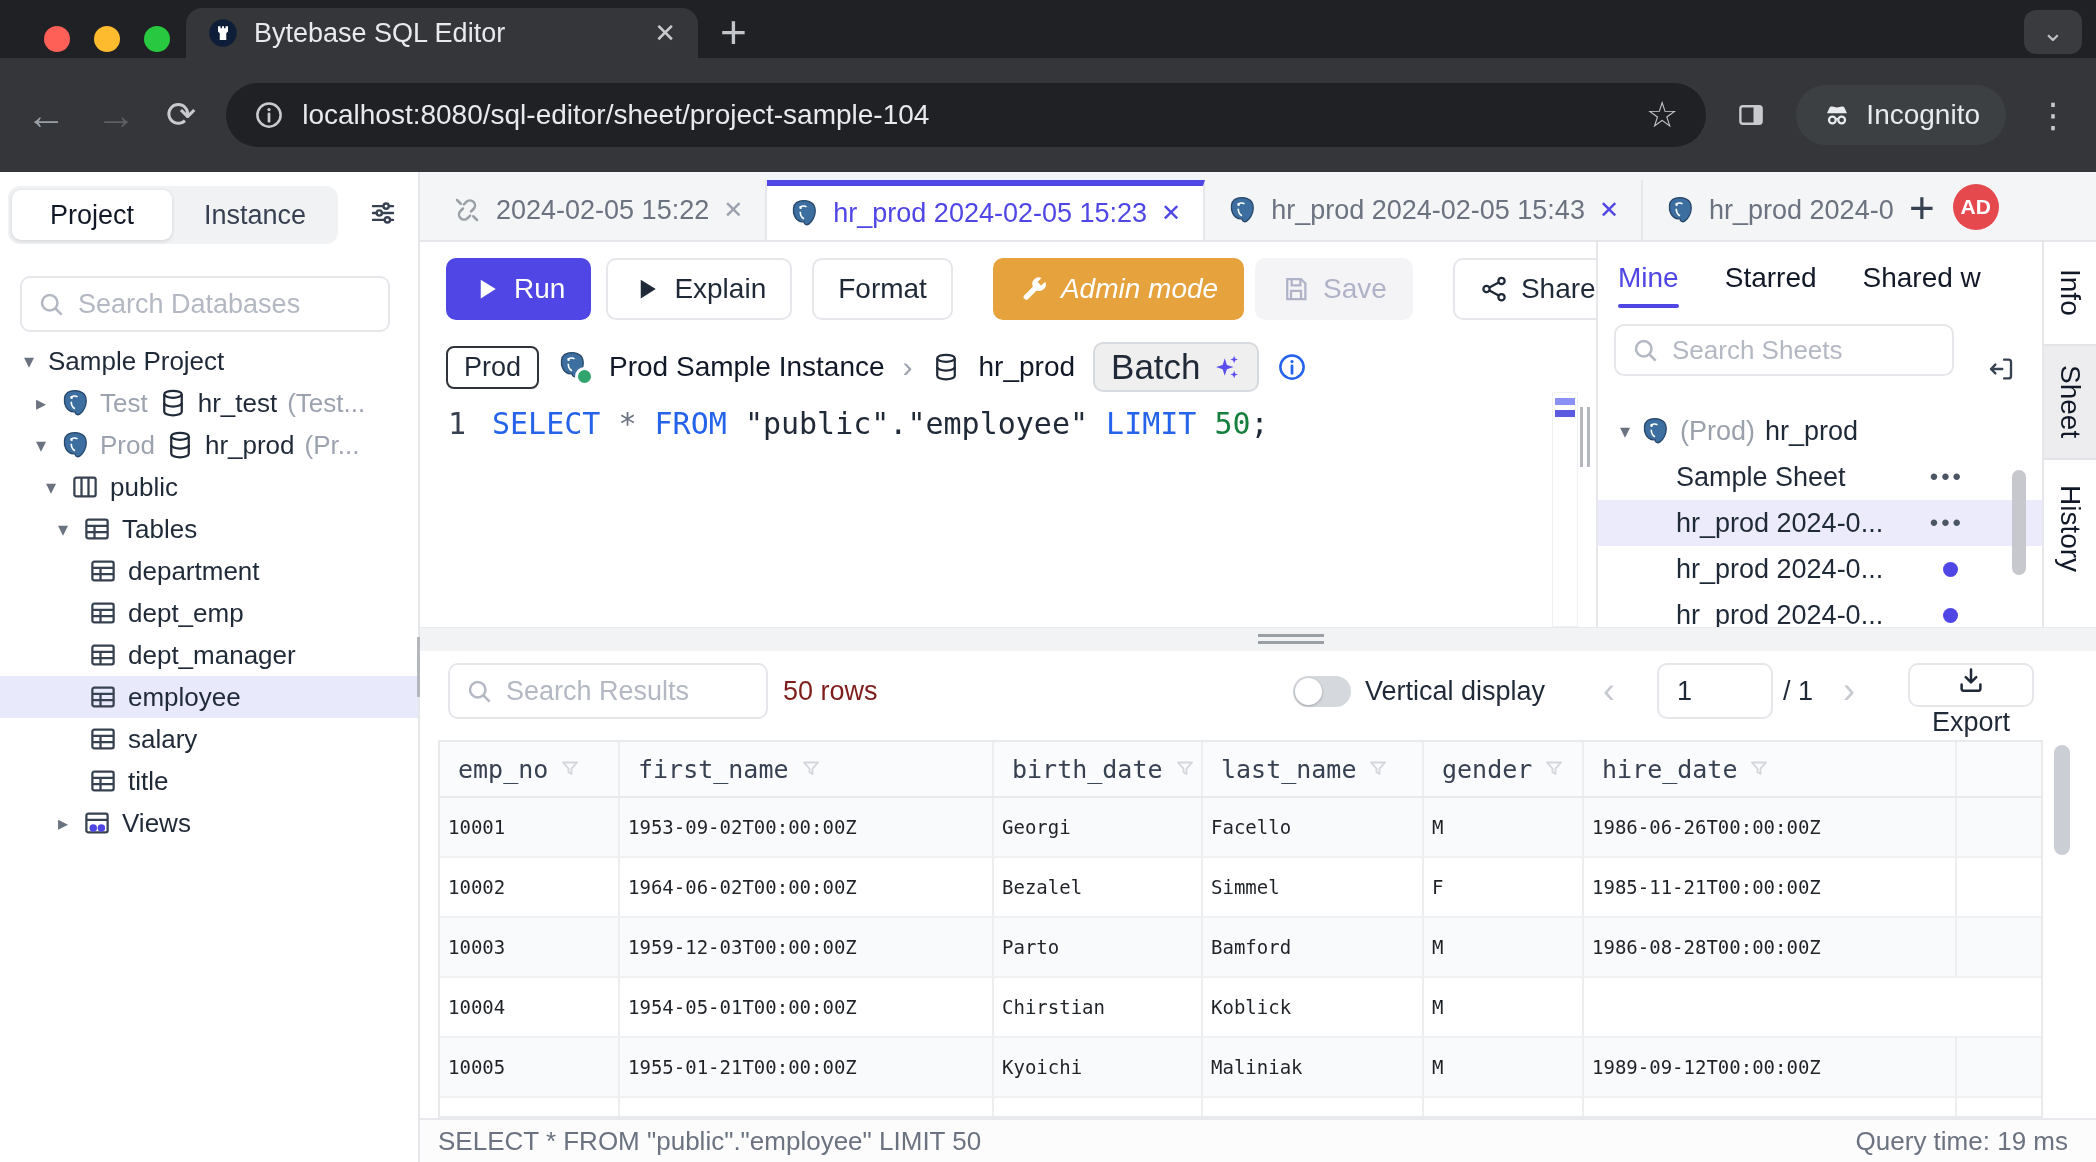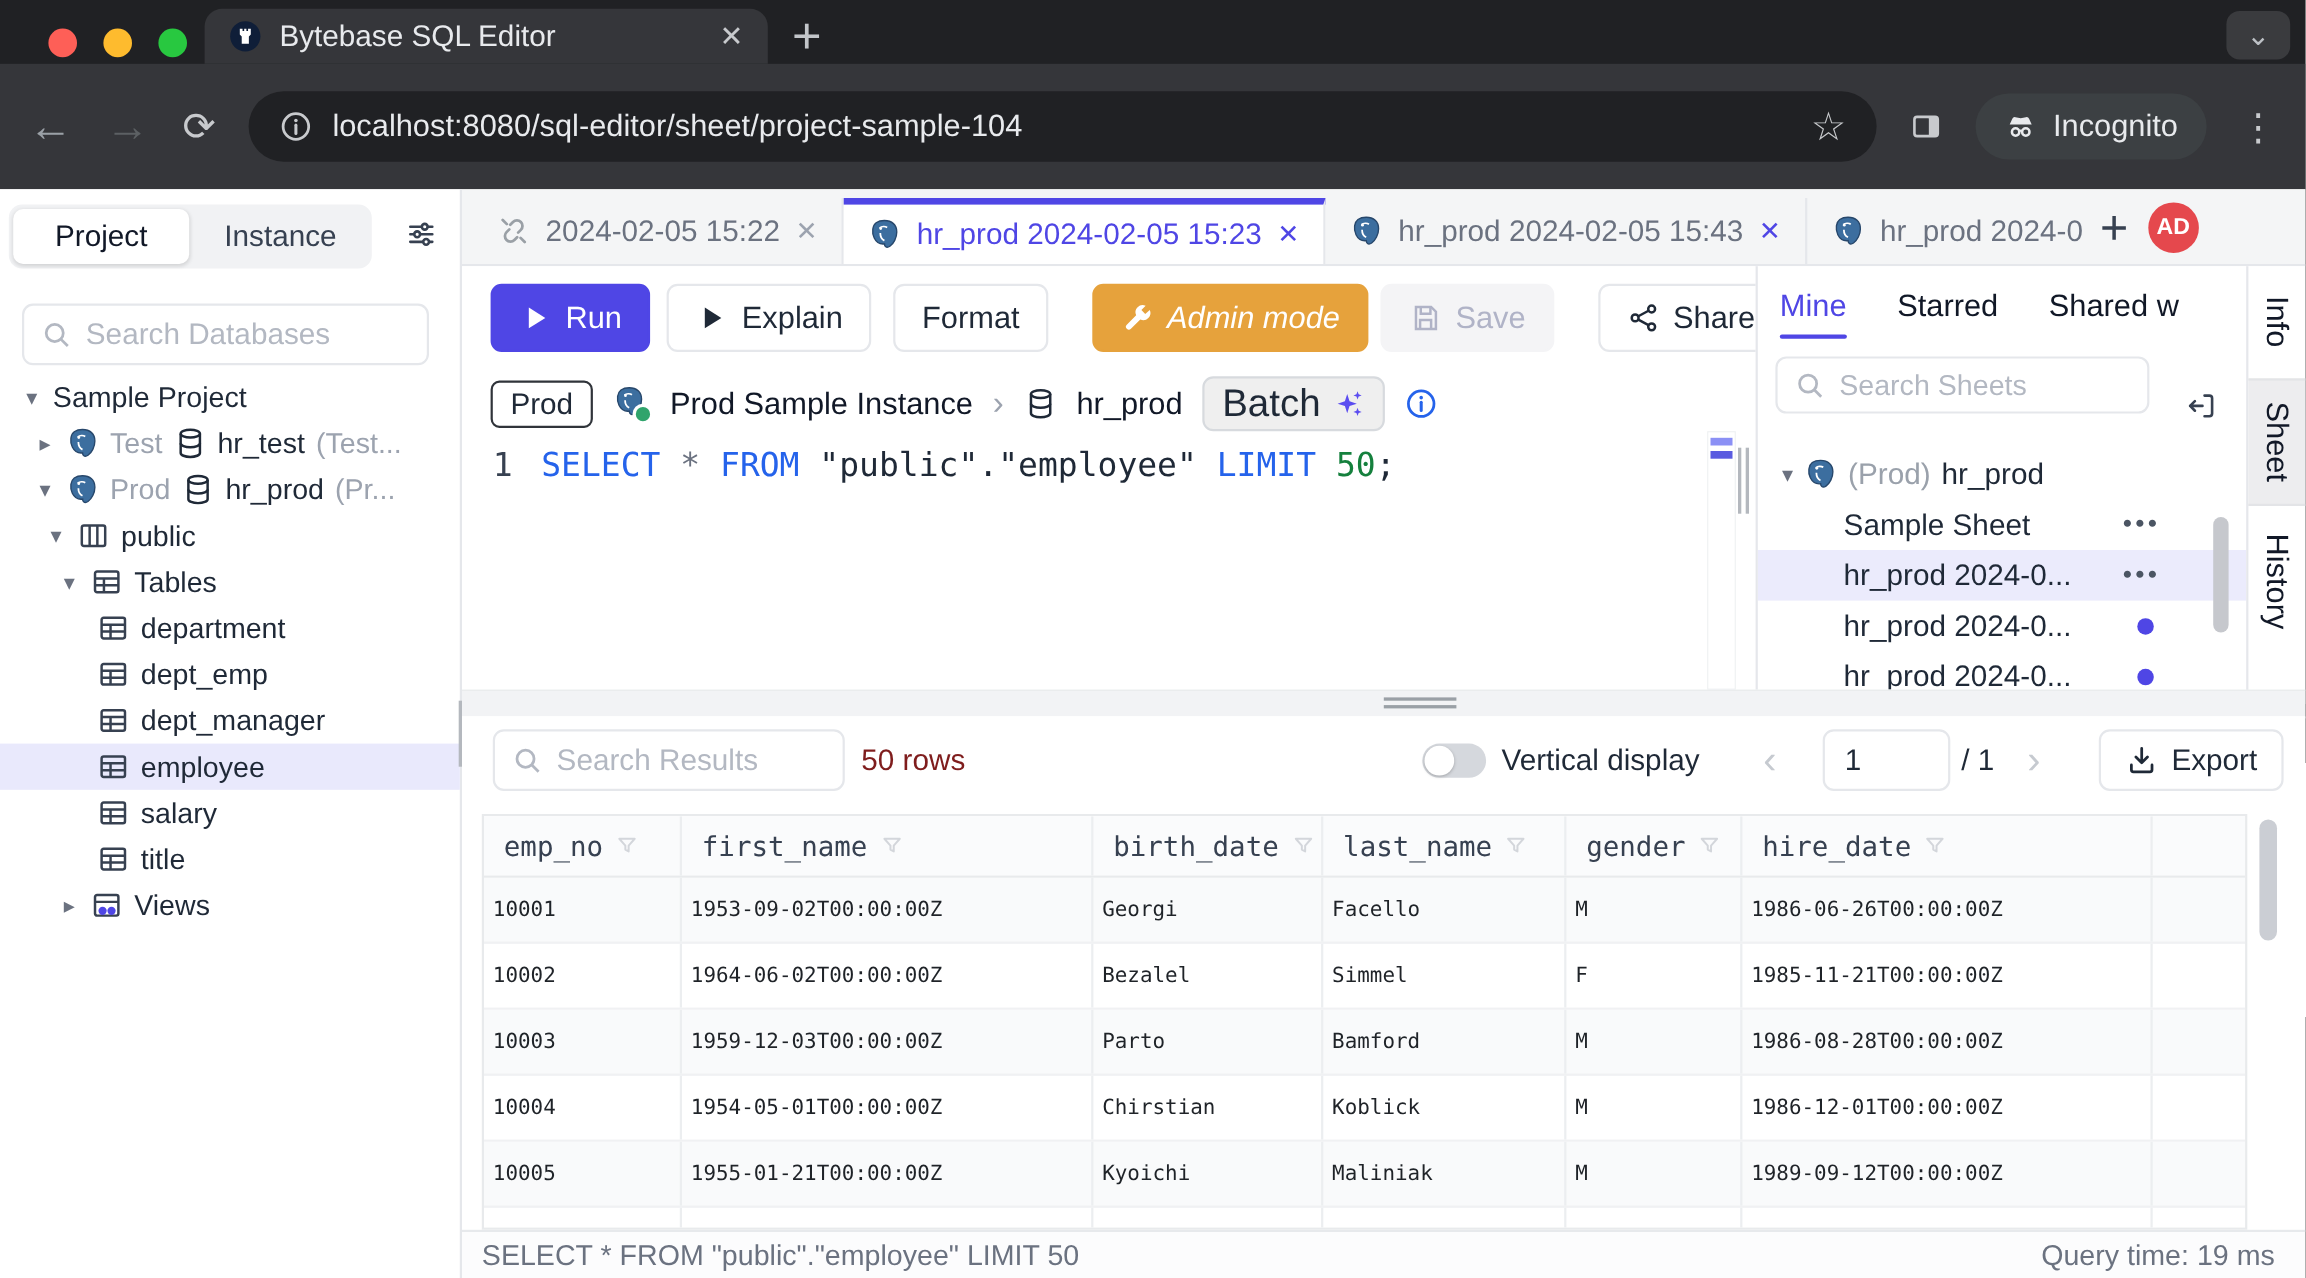--- a/index.html
+++ b/index.html
@@ -133,22 +133,22 @@
   .toggle{position:absolute;left:873px;top:25px;width:58px;height:31px;border-radius:16px;background:#d5d8dd;}
   .knob{position:absolute;left:2px;top:2px;width:27px;height:27px;border-radius:50%;background:#fff;box-shadow:0 1px 3px rgba(0,0,0,.25);}
   .tglbl{position:absolute;left:945px;top:12px;height:56px;display:flex;align-items:center;font-size:27px;color:#1f2937;}
   .pgprev{position:absolute;left:1168px;top:12px;width:42px;height:56px;display:flex;align-items:center;justify-content:center;
         color:#c6cad0;font-size:36px;}
   .pginput{position:absolute;left:1237px;top:12px;width:116px;height:56px;border:2px solid #e5e7eb;border-radius:10px;
         font-size:27px;padding:0 0 0 18px;box-sizing:border-box;color:#1f2937;font-family:"Liberation Sans",sans-serif;outline:none;}
   .pgtotal{position:absolute;left:1363px;top:12px;height:56px;display:flex;align-items:center;font-size:27px;color:#1f2937;}
   .pgnext{position:absolute;left:1408px;top:12px;width:42px;height:56px;display:flex;align-items:center;justify-content:center;
         color:#c6cad0;font-size:36px;}
-  .export{position:absolute;left:1488px;top:12px;height:56px;display:inline-flex;align-items:center;gap:12px;
-        padding:0 22px;border:2px solid #e5e7eb;border-radius:10px;background:#fff;font-size:27px;color:#1f2937;box-sizing:border-box;}
+  .export{position:absolute;left:1488px;top:12px;height:44px;display:inline-flex;align-items:center;gap:12px;
+        padding:0 22px;border:2px solid #e5e7eb;border-radius:10px;background:#fff;font-size:27px;color:#1f2937;box-sizing:border-box;flex-direction:column;}
   .rtable{position:absolute;left:18px;top:89px;width:1605px;height:378px;overflow:hidden;border:2px solid #e8eaec;box-sizing:border-box;}
   .thead,.trw{display:grid;grid-template-columns:180px 374px 209px 221px 160px 373px 1fr;}
   .thead{height:54px;background:#fafbfc;border-bottom:2px solid #e8eaec;}
   .th{display:flex;align-items:center;gap:10px;padding-left:18px;font-family:"DejaVu Sans Mono",monospace;
       font-size:25px;color:#374151;border-right:2px solid #eceef0;overflow:hidden;}
   .th:last-child{border-right:none;}
   .trw{height:58px;border-bottom:2px solid #f0f1f3;}
   .trw:nth-child(odd){background:#f9fafb;}
   .td{display:flex;align-items:center;padding-left:8px;font-family:"DejaVu Sans Mono",monospace;font-size:19px;
       color:#1f2328;border-right:2px solid #eceef0;overflow:hidden;white-space:nowrap;}
@@ -693,21 +693,20 @@
           <div class="td">M</div>
           <div class="td">1986-08-28T00:00:00Z</div>
           <div class="td"></div>
         </div>
         <div class="trw">
           <div class="td">10004</div>
           <div class="td">1954-05-01T00:00:00Z</div>
           <div class="td">Chirstian</div>
           <div class="td">Koblick</div>
           <div class="td">M</div>
-          <div class="td">1986-12-01T00:00:00Z</div>
           <div class="td"></div>
         </div>
         <div class="trw">
           <div class="td">10005</div>
           <div class="td">1955-01-21T00:00:00Z</div>
           <div class="td">Kyoichi</div>
           <div class="td">Maliniak</div>
           <div class="td">M</div>
           <div class="td">1989-09-12T00:00:00Z</div>
           <div class="td"></div>

